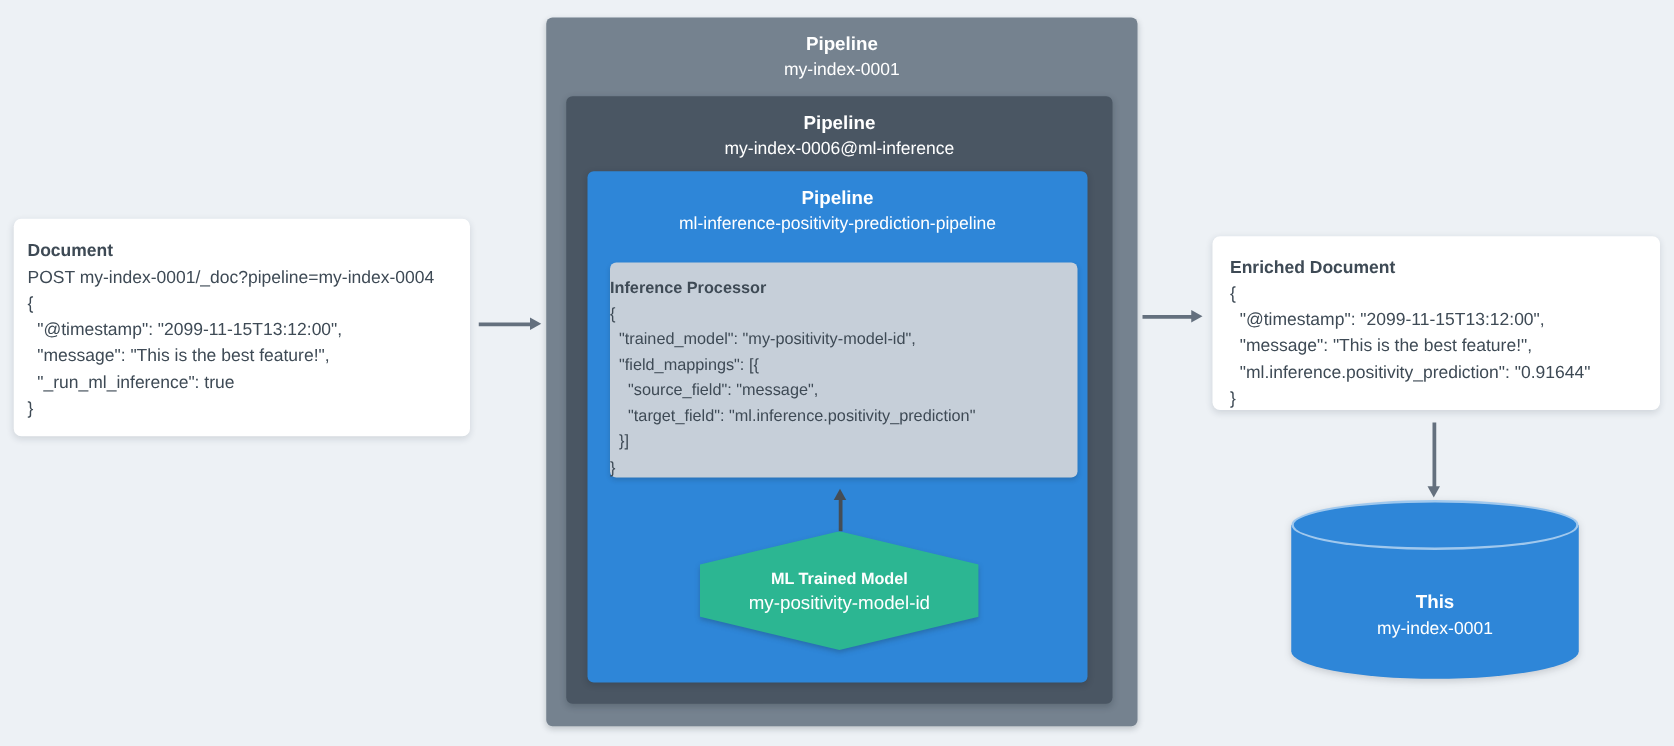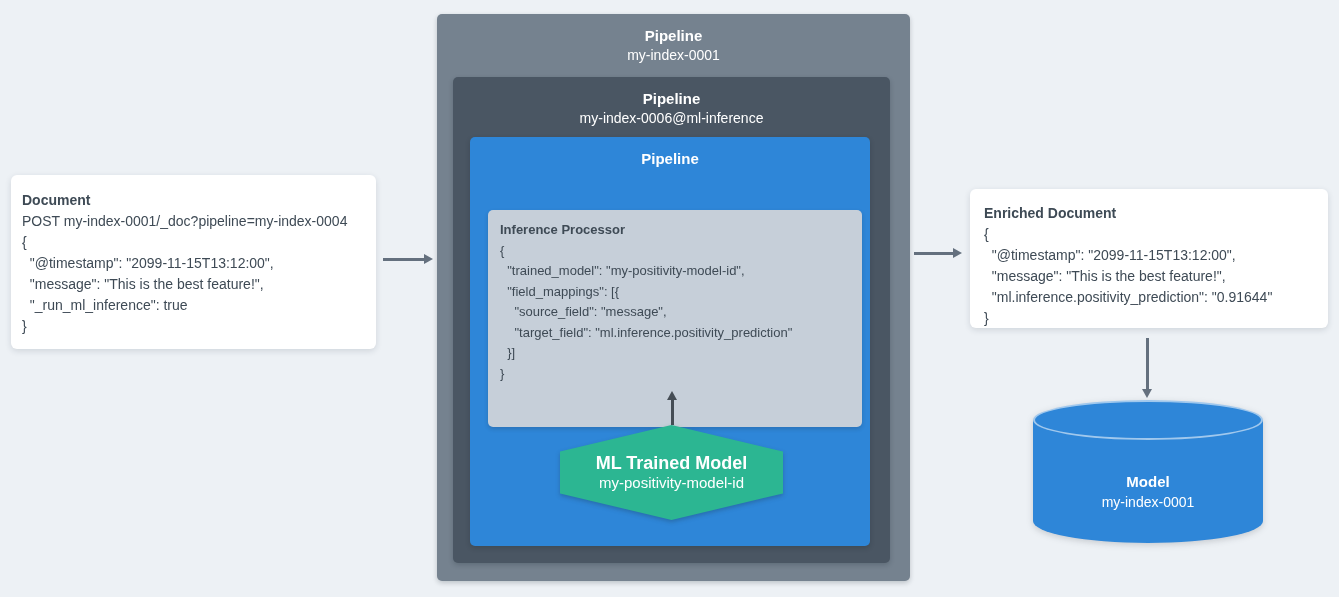--- a/index.html
+++ b/index.html
@@ -46,44 +46,44 @@
   .pipe-box { position: absolute; border-radius: 5px; box-shadow: 0 2px 5px rgba(20,30,40,.22); }
   #pipe-outer { left: 437px; top: 14px;  width: 473px; height: 567px; background: var(--outer-box); }
   #pipe-mid   { left: 453px; top: 77px;  width: 437px; height: 486px; background: var(--mid-box); }
   #pipe-blue  { left: 470px; top: 137px; width: 400px; height: 409px; background: var(--blue); }
   .pipe-header { position: absolute; left: 0; right: 0; top: 12px; text-align: center; color: var(--text-light); }
   .pipe-title { font-weight: bold; font-size: 15px; line-height: 19px; }
   .pipe-name  { font-size: 14px; line-height: 20px; }
   
   #processor {
     position: absolute;
-    left: 488px; top: 210px; width: 374px; height: 217px;
+    left: 488px; top: 210px; width: 374px; height: 172px;
     background: var(--processor-bg);
     border-radius: 5px;
     box-shadow: 0 2px 4px rgba(20,30,40,.18);
     color: var(--text-dark);
     font-size: 13px;
-    padding: 10px 12px;
+    padding: 10px 0;
   }
   #processor .card-title { font-weight: bold; line-height: 20.5px; white-space: pre; }
   #processor .code-line { line-height: 20.5px; }
   
   #hex-wrap {
     position: absolute;
     left: 560px; top: 425px; width: 223px; height: 95px;
     filter: drop-shadow(0 2px 2px rgba(20,30,40,.25));
   }
   #hexagon {
     width: 100%; height: 100%;
     background: var(--green);
     clip-path: polygon(50% 0%, 100% 28%, 100% 72%, 50% 100%, 0% 72%, 0% 28%);
     display: flex; flex-direction: column; align-items: center; justify-content: center;
     color: var(--text-light); text-align: center;
   }
-  #hexagon .hex-title { font-weight: bold; font-size: 18px; line-height: 20px; }
+  #hexagon .hex-title { font-weight: bold; font-size: 13px; line-height: 20px; }
   #hexagon .hex-name  { font-size: 15px; line-height: 20px; }
   
   #cylinder {
     position: absolute;
     left: 1033px; top: 400px; width: 230px; height: 143px;
     filter: drop-shadow(0 2px 3px rgba(20,30,40,.18));
   }
   .cyl-body {
     position: absolute; left: 0; right: 0; top: 20px; bottom: 0;
     background: var(--blue);
@@ -141,20 +141,21 @@
   <div class="pipe-box" id="pipe-mid">
     <div class="pipe-header">
       <div class="pipe-title">Pipeline</div>
       <div class="pipe-name">my-index-0006@ml-inference</div>
     </div>
   </div>
 
   <div class="pipe-box" id="pipe-blue">
     <div class="pipe-header">
       <div class="pipe-title">Pipeline</div>
+      <div class="pipe-name">ml-inference-positivity-prediction-pipeline</div>
     </div>
   </div>
 
   <div id="processor">
     <div class="card-title">Inference Processor</div>
     <div class="code-line">{</div>
     <div class="code-line">  "trained_model": "my-positivity-model-id",</div>
     <div class="code-line">  "field_mappings": [{</div>
     <div class="code-line">    "source_field": "message",</div>
     <div class="code-line">    "target_field": "ml.inference.positivity_prediction"</div>
@@ -190,18 +191,18 @@
 
   <div>
     <div class="shaft-v" style="left:1146px; top:338px; height:52px;"></div>
     <div class="ah ah-down" style="left:1141.5px; top:389px;"></div>
   </div>
 
   <div id="cylinder">
     <div class="cyl-body"></div>
     <div class="cyl-top"></div>
     <div class="cyl-label">
-      <div class="cyl-title">Model</div>
+      <div class="cyl-title">This</div>
       <div class="cyl-name">my-index-0001</div>
     </div>
   </div>
 
 </div>
 
 </body></html>

